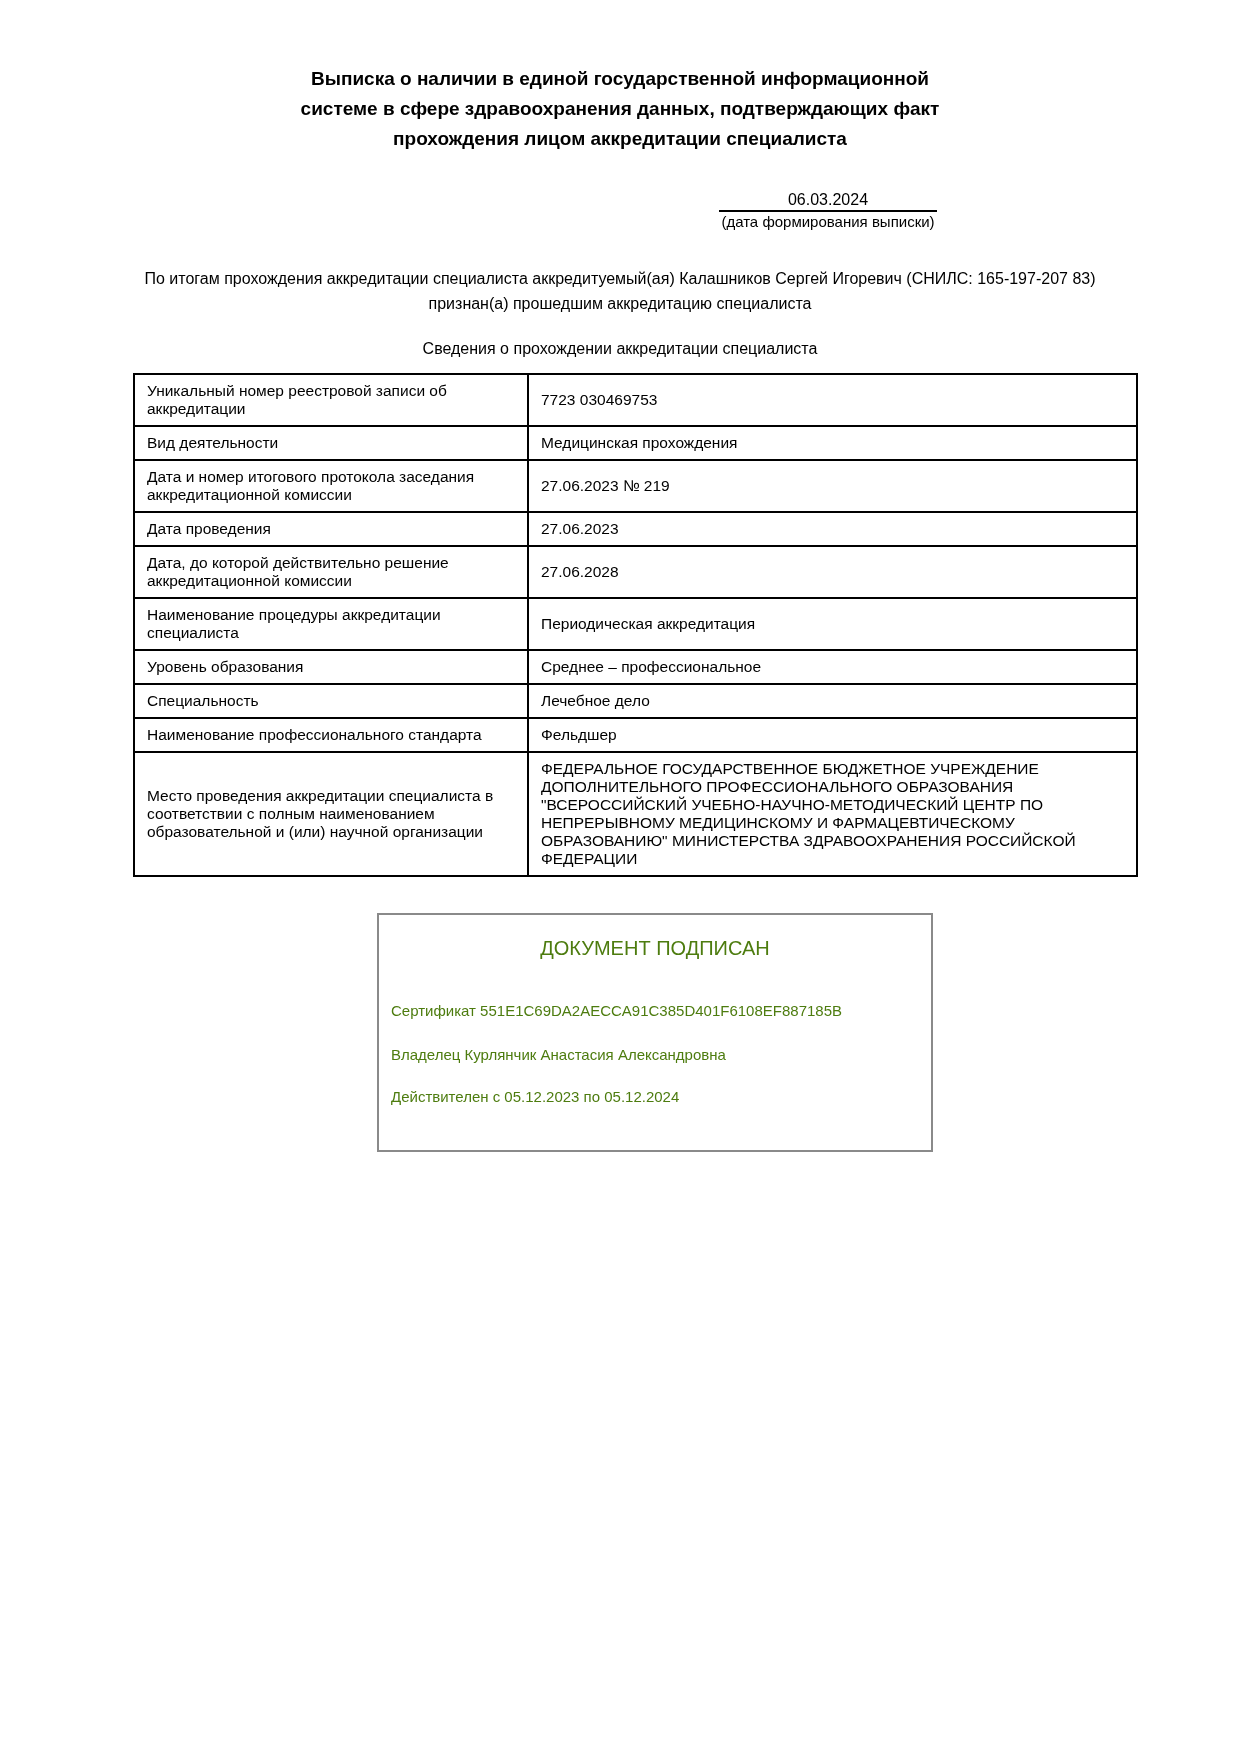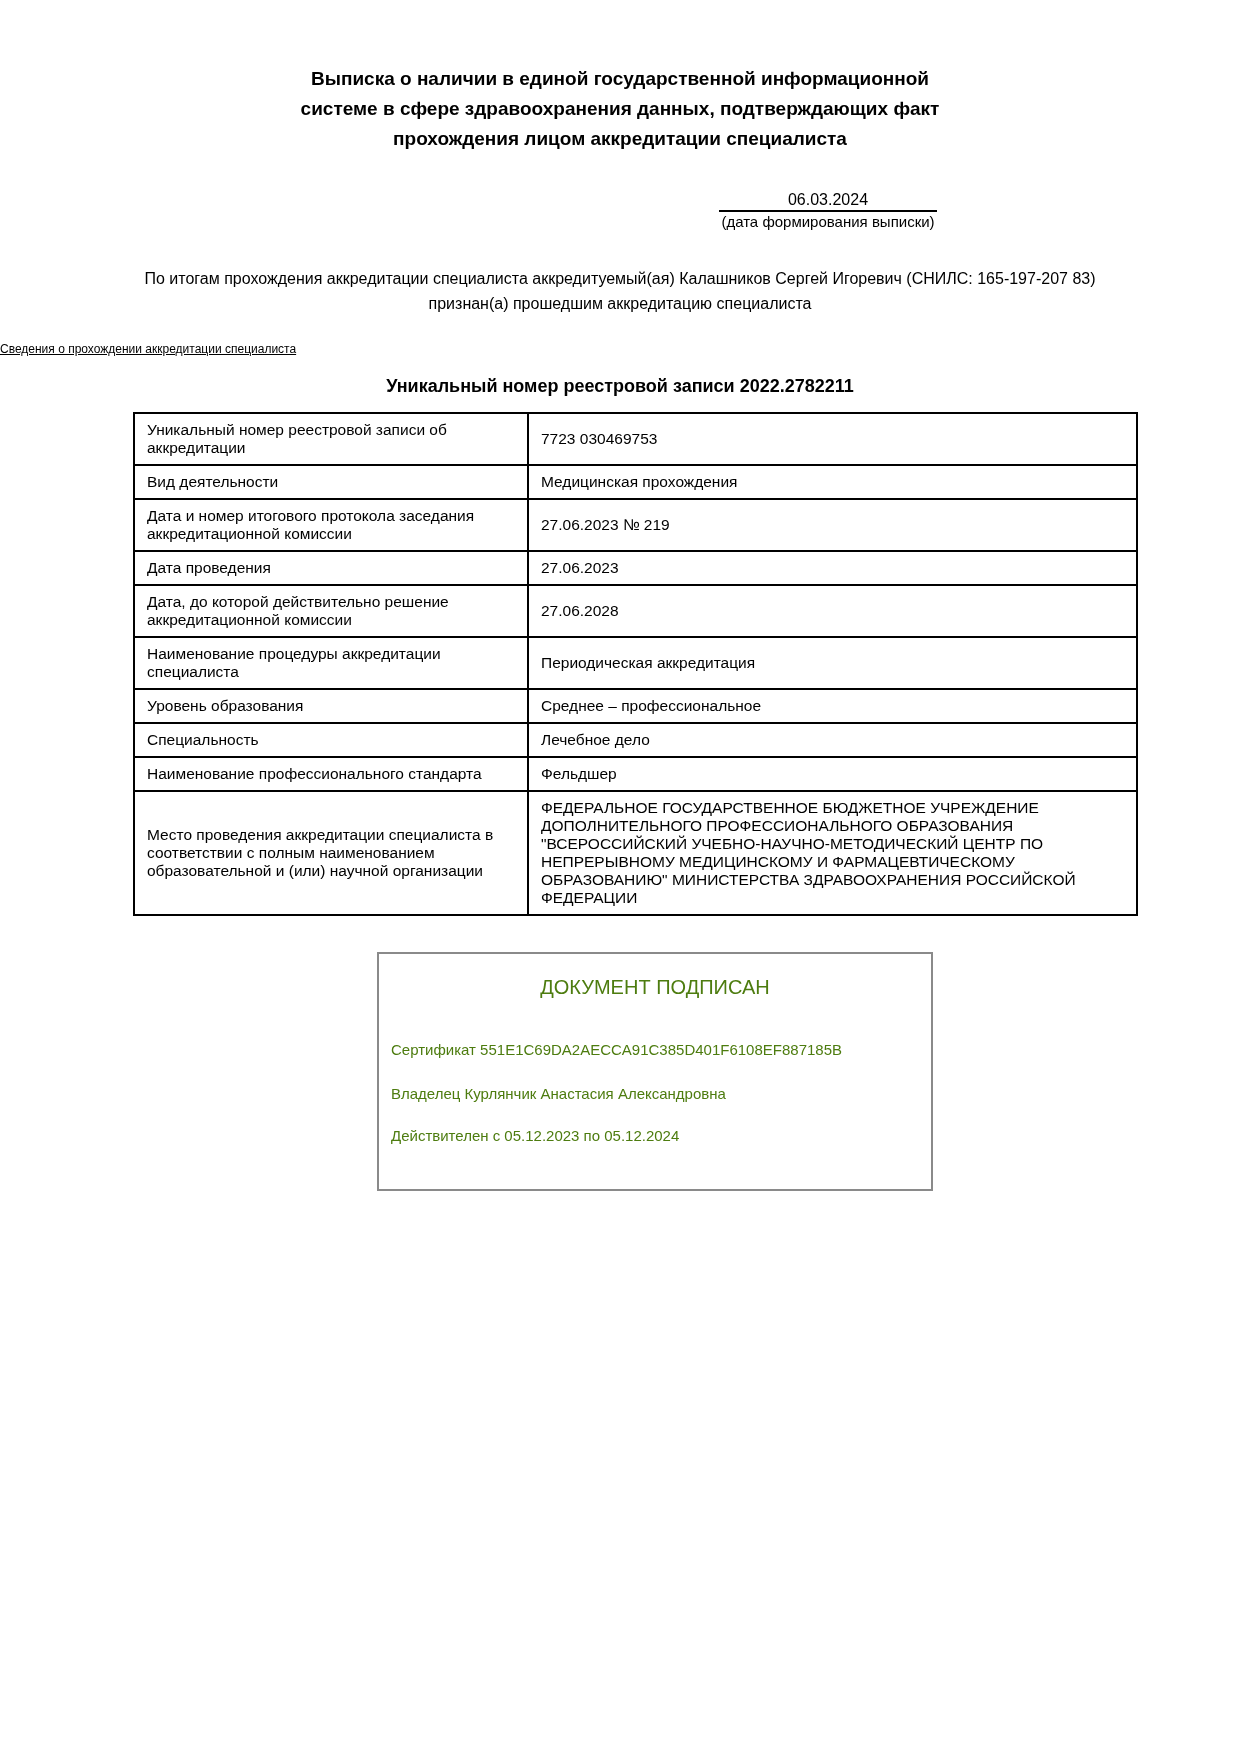--- a/index.html
+++ b/index.html
@@ -37,23 +37,23 @@
 
   .intro {
     margin-top: 34px;
     text-align: center;
     font-size: 16px;
     line-height: 25px;
   }
 
   .section-heading {
     margin-top: 24px;
-    font-size: 12px;
+    text-align: center;
+    font-size: 16px;
     line-height: 18px;
-    text-decoration: underline;
   }
 
   .record-heading {
     margin-top: 18px;
     text-align: center;
     font-size: 18px;
     font-weight: bold;
     line-height: 21px;
   }
 
@@ -112,21 +112,20 @@
     <div class="date-caption">(дата формирования выписки)</div>
   </div>
 
   <div class="intro">
     <div>По итогам прохождения аккредитации специалиста аккредитуемый(ая) Калашников Сергей Игоревич (СНИЛС: 165-197-207 83)</div>
     <div>признан(а) прошедшим аккредитацию специалиста</div>
   </div>
 
   <div class="section-heading">Сведения о прохождении аккредитации специалиста</div>
 
-  <div class="record-heading">Уникальный номер реестровой записи 2022.2782211</div>
 
   <table class="acc-table">
     <tbody>
 
         <tr>
           <td class="cell-label">Уникальный номер реестровой записи об аккредитации</td>
           <td class="cell-value">7723 030469753</td>
         </tr>
 
         <tr>

